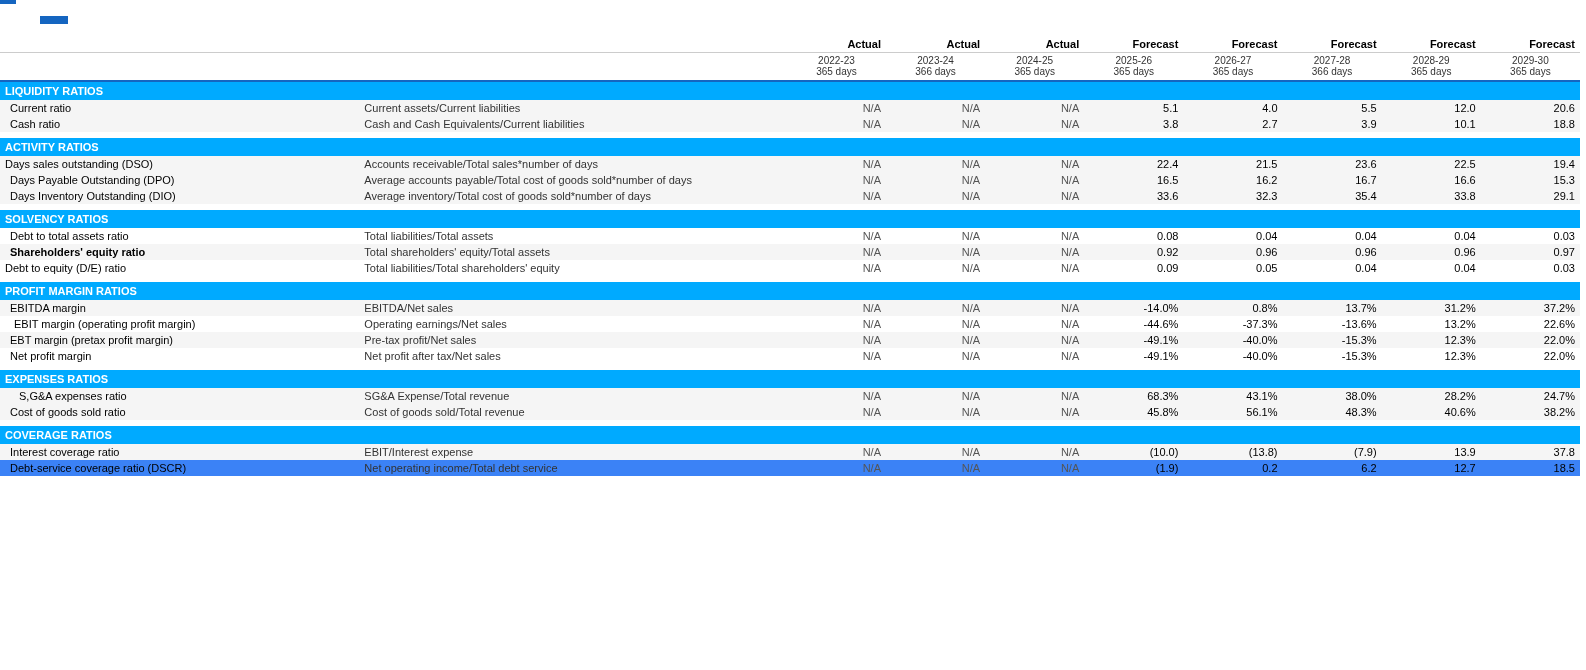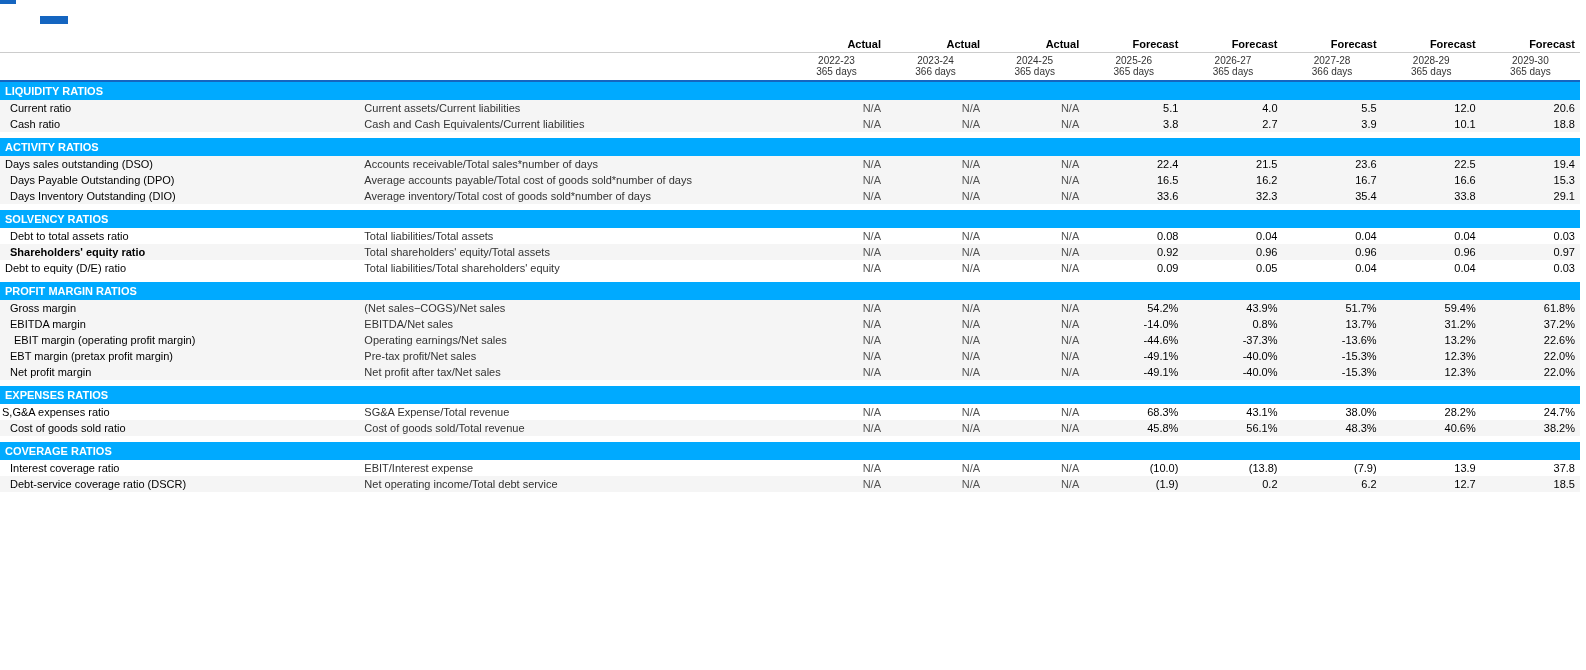--- a/index.html
+++ b/index.html
@@ -232,32 +232,20 @@
           <td class="num-col">0.04</td>
           <td class="num-col">0.04</td>
           <td class="num-col">0.03</td>
         </tr>
         <tr class="separator-row">
           <td colspan="10"></td>
         </tr>
         <tr class="category-row">
           <td colspan="10">PROFIT MARGIN RATIOS</td>
         </tr>
-        <tr class="data-row">
-          <td style="padding-left: 10px;">Gross margin</td>
-          <td style="color: rgb(51, 51, 51);">(Net sales−COGS)/Net sales</td>
-          <td class="num-col vertical-divider" style="color: rgb(85, 85, 85);">N/A</td>
-          <td class="num-col" style="color: rgb(85, 85, 85);">N/A</td>
-          <td class="num-col" style="color: rgb(85, 85, 85);">N/A</td>
-          <td class="num-col">54.2%</td>
-          <td class="num-col">43.9%</td>
-          <td class="num-col">51.7%</td>
-          <td class="num-col">59.4%</td>
-          <td class="num-col">61.8%</td>
-        </tr>
         <tr class="data-row" style="background: rgb(245, 245, 245);">
           <td style="padding-left: 10px;">EBITDA margin</td>
           <td style="color: rgb(51, 51, 51);">EBITDA/Net sales</td>
           <td class="num-col vertical-divider" style="color: rgb(85, 85, 85);">N/A</td>
           <td class="num-col" style="color: rgb(85, 85, 85);">N/A</td>
           <td class="num-col" style="color: rgb(85, 85, 85);">N/A</td>
           <td class="num-col">-14.0%</td>
           <td class="num-col">0.8%</td>
           <td class="num-col">13.7%</td>
           <td class="num-col">31.2%</td>
@@ -299,21 +287,21 @@
           <td class="num-col">12.3%</td>
           <td class="num-col">22.0%</td>
         </tr>
         <tr class="separator-row">
           <td colspan="10"></td>
         </tr>
         <tr class="category-row">
           <td colspan="10">EXPENSES RATIOS</td>
         </tr>
         <tr class="data-row">
-          <td style="padding-left: 2px;">S,G&amp;A expenses ratio</td>
+          <td style="padding-left: 19px;">S,G&amp;A expenses ratio</td>
           <td style="color: rgb(51, 51, 51);">SG&amp;A Expense/Total revenue</td>
           <td class="num-col vertical-divider" style="color: rgb(85, 85, 85);">N/A</td>
           <td class="num-col" style="color: rgb(85, 85, 85);">N/A</td>
           <td class="num-col" style="color: rgb(85, 85, 85);">N/A</td>
           <td class="num-col">68.3%</td>
           <td class="num-col">43.1%</td>
           <td class="num-col">38.0%</td>
           <td class="num-col">28.2%</td>
           <td class="num-col">24.7%</td>
         </tr>
@@ -340,21 +328,21 @@
           <td style="color: rgb(51, 51, 51);">EBIT/Interest expense</td>
           <td class="num-col vertical-divider" style="color: rgb(85, 85, 85);">N/A</td>
           <td class="num-col" style="color: rgb(85, 85, 85);">N/A</td>
           <td class="num-col" style="color: rgb(85, 85, 85);">N/A</td>
           <td class="num-col">(10.0)</td>
           <td class="num-col">(13.8)</td>
           <td class="num-col">(7.9)</td>
           <td class="num-col">13.9</td>
           <td class="num-col">37.8</td>
         </tr>
-        <tr class="data-row" style="background: #eab308;">
+        <tr class="data-row" style="background: #3b82f6;">
           <td style="padding-left: 10px;">Debt-service coverage ratio (DSCR)</td>
           <td style="color: rgb(51, 51, 51);">Net operating income/Total debt service</td>
           <td class="num-col vertical-divider" style="color: rgb(85, 85, 85);">N/A</td>
           <td class="num-col" style="color: rgb(85, 85, 85);">N/A</td>
           <td class="num-col" style="color: rgb(85, 85, 85);">N/A</td>
           <td class="num-col">(1.9)</td>
           <td class="num-col">0.2</td>
           <td class="num-col">6.2</td>
           <td class="num-col">12.7</td>
           <td class="num-col">18.5</td>

